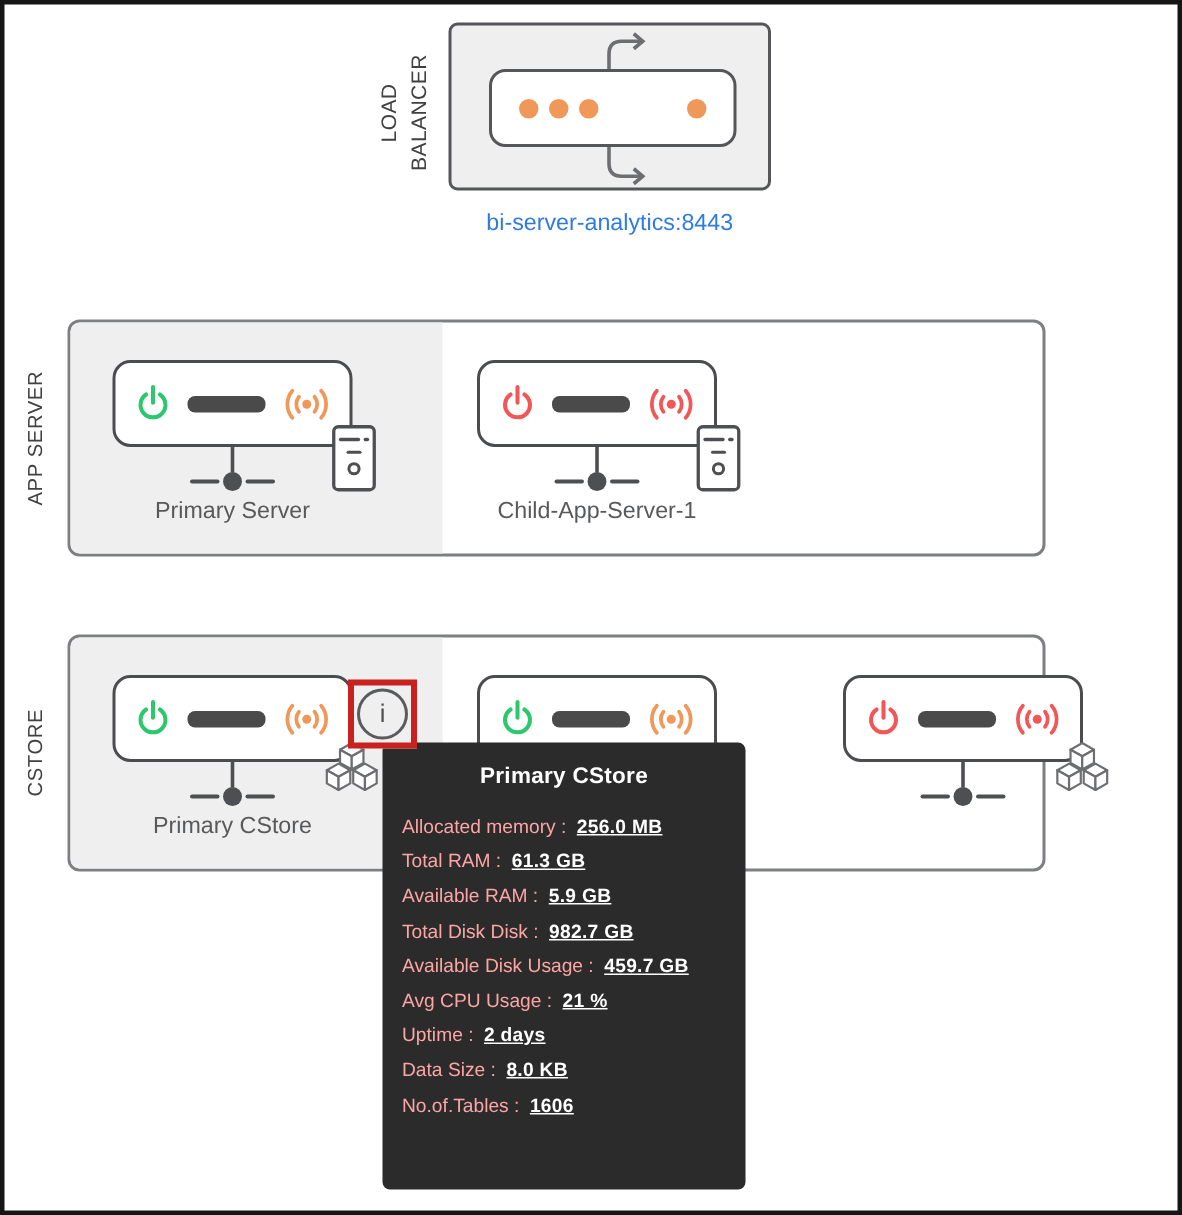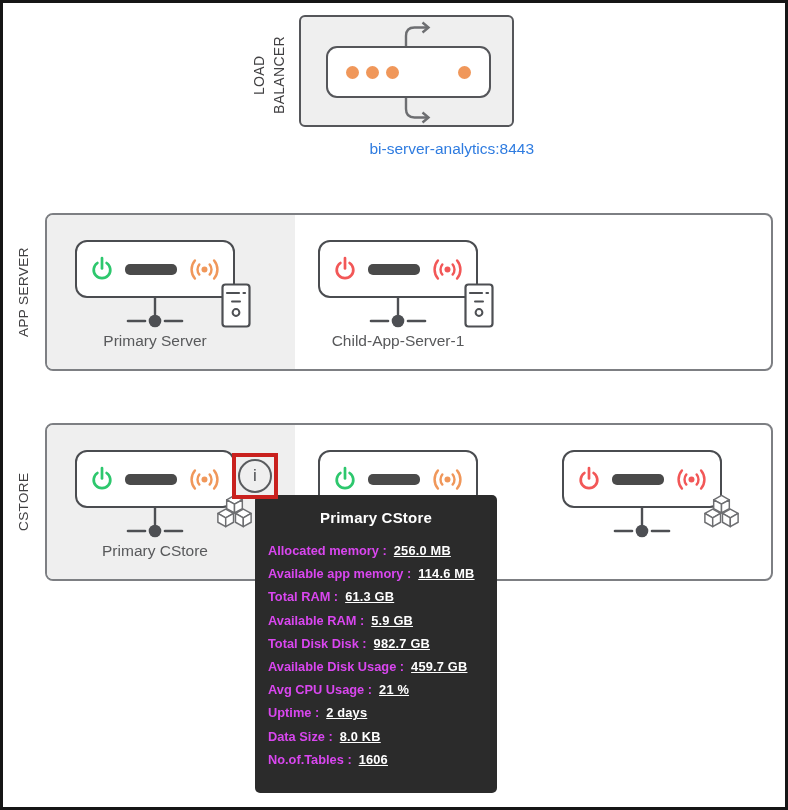--- a/index.html
+++ b/index.html
@@ -22,25 +22,25 @@
   
   .lb-unit{position:absolute;left:296px;top:12px;width:215px;height:112px;
     background:var(--cell_gray);border:2px solid #55565a;border-radius:6px;}
   .lb-box{position:absolute;left:25px;top:29px;width:165px;height:52px;background:#fff;
     border:2px solid #55565a;border-radius:11px;display:flex;align-items:center;
     justify-content:space-between;padding:0 18px;}
   .dotgroup{display:flex;gap:7px;}
   .dot{width:13px;height:13px;border-radius:50%;background:var(--orange);}
   .lb-arrow{position:absolute;left:102px;width:34px;height:28px;}
   .lb-arrow.top{top:4px;} .lb-arrow.bottom{top:79px;}
-  .lb-link{position:absolute;left:276px;top:137px;width:255px;text-align:right;
+  .lb-link{position:absolute;left:276px;top:137px;width:255px;text-align:center;
     color:var(--link_blue);font-size:15.5px;cursor:pointer;}
 
   
-  .section{position:absolute;left:42px;width:728px;height:158px;background:#fff;
+  .section{position:absolute;left:42px;width:652px;height:158px;background:#fff;
     border:2px solid var(--border_mid);border-radius:8px;}
   .section.s0{top:210px;} .section.s1{top:420px;}
   .cell-highlight{position:absolute;left:0;top:0;width:248px;height:154px;
     background:var(--cell_gray);border-radius:6px 0 0 6px;}
 
   
   .node{position:absolute;top:25px;width:160px;}
   .n1{left:28px;} .n2{left:271px;} .n3{left:515px;}
   .node-box{position:relative;width:160px;height:58px;background:#fff;
     border:2px solid var(--border_dark);border-radius:12px;display:flex;
@@ -60,21 +60,21 @@
     border:4px solid var(--highlight_red);background:var(--cell_gray);}
   .info-circle{width:34px;height:34px;margin:2px;border-radius:50%;border:2px solid #595b5e;
     color:#4d4f53;font-size:17px;display:flex;align-items:center;justify-content:center;cursor:pointer;}
 
   
   .tooltip{position:absolute;left:252px;top:492px;width:242px;height:298px;z-index:10;
     background:var(--tooltip_bg);border-radius:5px;color:#fff;}
   .tooltip-title{padding-top:14px;text-align:center;font-size:15px;font-weight:700;letter-spacing:.2px;}
   .tooltip-rows{margin-top:13px;padding:0 10px 0 13px;}
   .trow{height:23.2px;display:flex;align-items:center;gap:7px;font-size:12.8px;}
-  .trow .tl{color:#d946ef;font-weight:700;}
+  .trow .tl{color:#fca5a5;font-weight:400;}
   .trow .tv{color:#fff;font-weight:700;letter-spacing:.2px;text-decoration:underline;}
 </style>
 </head>
 <body>
 
 <svg width="0" height="0" style="position:absolute">
   <defs>
     <g id="ic-power-g">
       <path d="M7.4 7a8.3 8.3 0 1 0 9.2 0" fill="none" stroke="currentColor" stroke-width="2.7" stroke-linecap="round"></path>
       <line x1="12" y1="2" x2="12" y2="12.5" stroke="currentColor" stroke-width="2.7" stroke-linecap="round"></line>
@@ -251,24 +251,20 @@
   </div>
 
   <div class="tooltip">
     <div class="tooltip-title">Primary CStore</div>
     <div class="tooltip-rows">
       <div class="trow">
           <span class="tl">Allocated memory :</span>
           <span class="tv">256.0 MB</span>
         </div>
       <div class="trow">
-          <span class="tl">Available app memory :</span>
-          <span class="tv">114.6 MB</span>
-        </div>
-      <div class="trow">
           <span class="tl">Total RAM :</span>
           <span class="tv">61.3 GB</span>
         </div>
       <div class="trow">
           <span class="tl">Available RAM :</span>
           <span class="tv">5.9 GB</span>
         </div>
       <div class="trow">
           <span class="tl">Total Disk Disk :</span>
           <span class="tv">982.7 GB</span>

